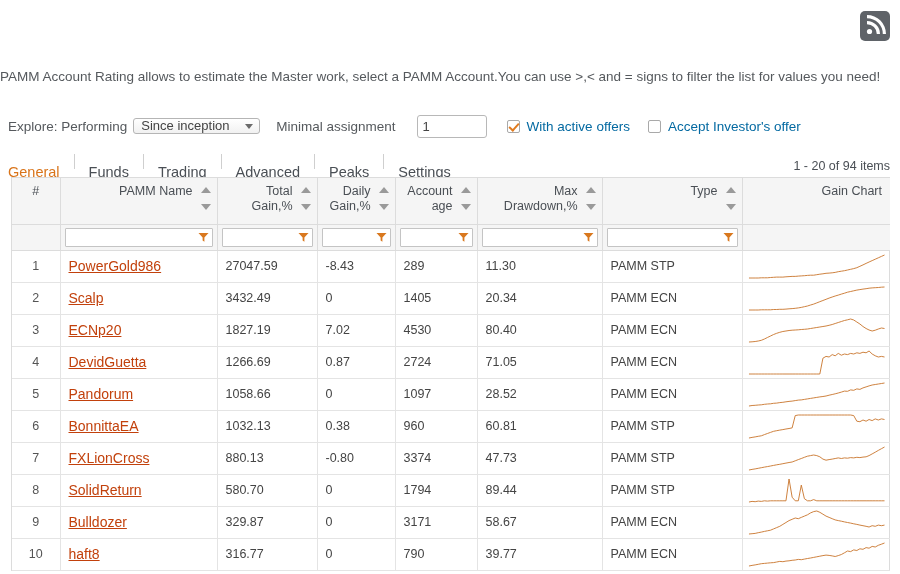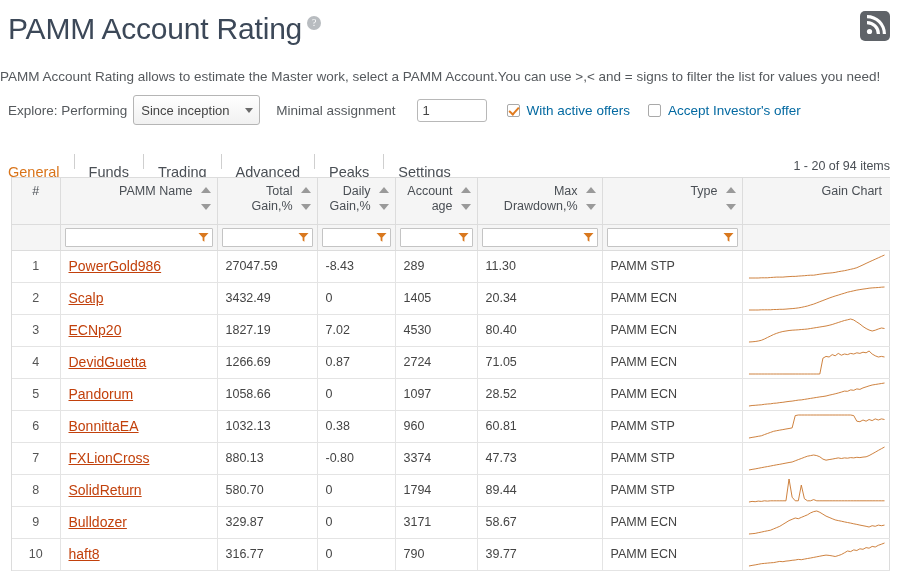--- a/index.html
+++ b/index.html
@@ -37,28 +37,28 @@
   .rss-icon svg { display:block; }
 
   .page-desc {
     position: absolute; left: 0; top: 68px;
     font-size: 13.5px; color: #55595d; line-height: 18px;
     white-space: nowrap;
   }
 
   
   .explore-bar {
-    position: absolute; left: 8px; top: 98px;
+    position: absolute; left: 8px; top: 114px;
     display: flex; align-items: center; font-size: 13.5px; color: #55595d;
     height: 24px;
   }
   .explore-label { margin-right: 6px; }
   .sel {
-    position: relative; display: inline-flex; align-items: center;
-    height: 30px; min-width: 127px; padding: 0 20px 0 7px;
+    position: relative; display: inline-flex; align-items: flex-end;
+    height: 16px; min-width: 127px; padding: 0 20px 0 7px;
     border: 1px solid #b5b5b5; border-radius: 3px;
     background: linear-gradient(#ffffff, #f1f1f1);
     font-size: 13px; color: #444; cursor: pointer;
   }
   .sel .chev {
     position: absolute; right: 6px; top: 50%; margin-top: -2px;
     width: 0; height: 0;
     border-left: 4px solid transparent; border-right: 4px solid transparent;
     border-top: 5px solid #6b6b6b;
   }
@@ -149,24 +149,20 @@
   .pamm-link {
     color: #c2410c; text-decoration: underline; cursor: pointer; font-size: 14px;
   }
   .spark { display:block; width: 100%; height: 31px; }
 </style>
 </head>
 <body>
 
 <div id="page">
 
-  <div class="page-title-row">
-    <div class="page-title">PAMM Account Rating</div>
-    <div class="help-icon">?</div>
-  </div>
 
   <div class="rss-icon">
     <svg width="30" height="30" viewBox="0 0 30 30" aria-hidden="true">
       <circle cx="9.5" cy="20.5" r="2.6" fill="#ffffff"></circle>
       <path d="M7 13.2a9.8 9.8 0 0 1 9.8 9.8h3.2A13 13 0 0 0 7 10z" fill="#ffffff"></path>
       <path d="M7 7.2A15.8 15.8 0 0 1 22.8 23H26A19 19 0 0 0 7 4z" fill="#ffffff"></path>
     </svg>
   </div>
 
   <div class="page-desc">PAMM Account Rating allows to estimate the Master work, select a PAMM Account.You can use &gt;,&lt; and = signs to filter the list for values you need!</div>

